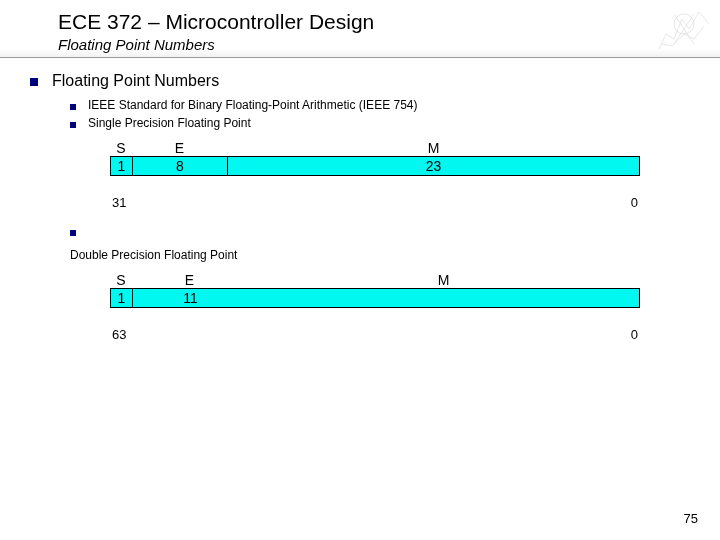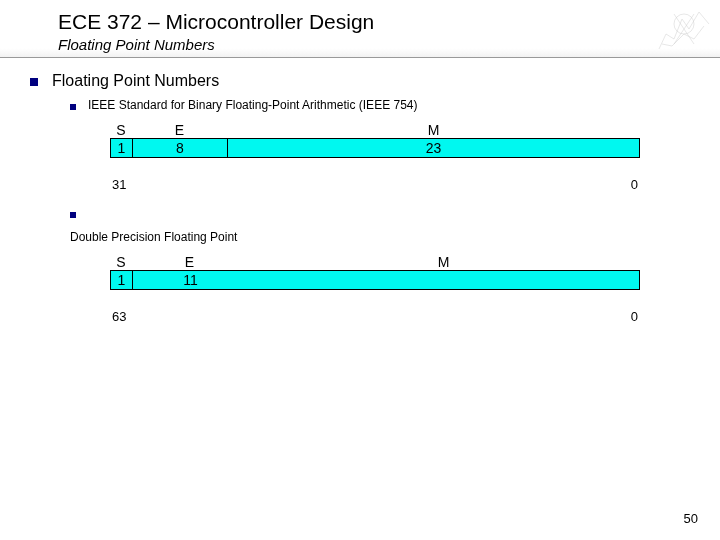--- a/index.html
+++ b/index.html
@@ -127,20 +127,24 @@
 
   <div class="lvl1">
     <span class="sq"></span>
     <span>Floating Point Numbers</span>
   </div>
 
   <div class="lvl2">
     <span class="sq small"></span>
     <span>IEEE Standard for Binary Floating-Point Arithmetic (IEEE 754)</span>
   </div>
+  <div class="lvl2">
+    <span class="sq small"></span>
+    <span>Single Precision Floating Point</span>
+  </div>
 
   <div class="diagram-wrap">
     <div class="labels-row">
       <div class="col-s">S</div>
       <div class="col-e-sp">E</div>
       <div class="col-m-sp">M</div>
     </div>
     <div class="bitbox">
       <div class="seg col-s">1</div>
       <div class="seg col-e-sp">8</div>
@@ -168,13 +172,13 @@
       <div class="seg col-e-dp">11</div>
     </div>
     <div class="index-row">
       <span>63</span>
       <span>0</span>
     </div>
   </div>
 
 </div>
 
-<div class="pagenum">50</div>
+<div class="pagenum">75</div>
 
 </body></html>

